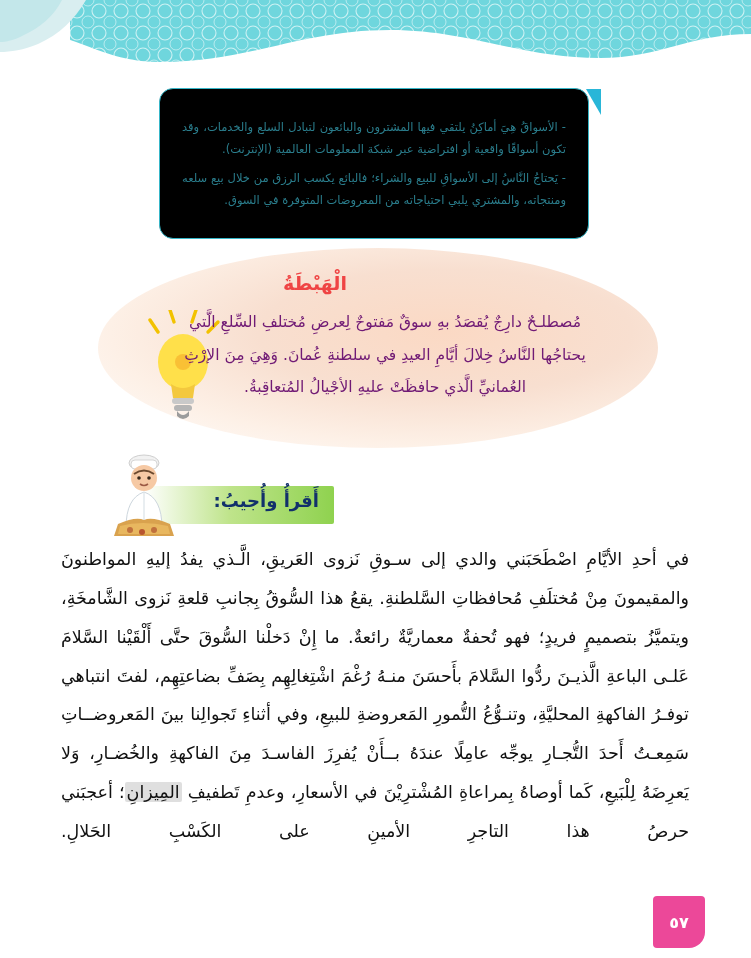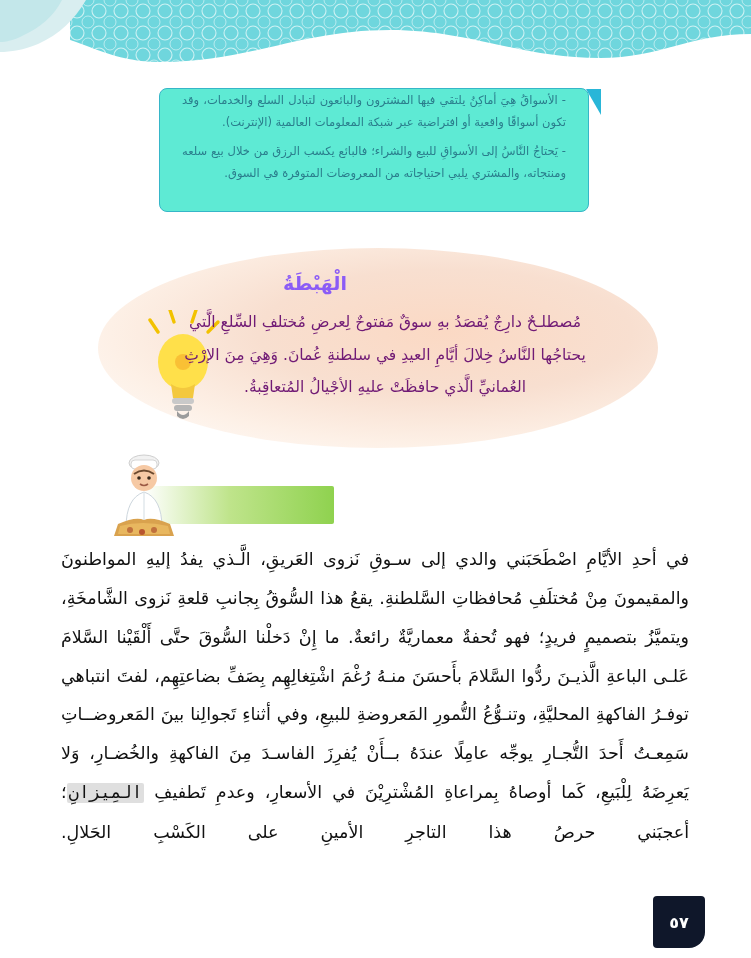--- a/index.html
+++ b/index.html
@@ -26,24 +26,24 @@
   .top-band-svg { display:block; }
 
   
   .info-box {
     position: absolute;
     top: 88px;
     right: 162px;
     width: 430px;
     min-height: 120px;
     border: 1.5px solid #36b6c8;
-    border-radius: 8px;
-    background: #5eead4;
+    border-radius: 14px;
+    background: #000000;
     box-sizing: border-box;
-    padding: 0 22px 14px 22px;
+    padding: 27px 22px 14px 22px;
   }
   .info-tab {
     position: absolute;
     top: 0px;
     right: -13px;
     width: 0; height: 0;
     border-top: 26px solid #29b6d8;
     border-left: 15px solid transparent;
     border-right: 0 solid transparent;
   }
@@ -78,21 +78,21 @@
     width: 560px; height: 200px;
     border-radius: 50% / 50%;
     background: radial-gradient(ellipse at 62% 42%, #fbd9c4 0%, #f8dfd0 38%, #fdf0e6 68%, #ffffff 100%);
   }
   .hint-title {
     position: absolute;
     top: 24px;
     right: 376px;
     width: 120px;
     text-align: center;
-    color: #8b5cf6;
+    color: #ef4444;
     font-size: 19px;
     font-weight: bold;
     direction: rtl;
   }
   .hint-text {
     position: absolute;
     top: 58px;
     right: 165px;
     width: 402px;
     direction: rtl;
@@ -156,31 +156,30 @@
     text-align: justify;
     text-align-last: justify;
     font-size: 17.5px;
     line-height: 2.22;
     color: #111111;
   }
   .hl {
     background: #dfdfdf;
     padding: 0 2px;
     border-radius: 2px;
-    font-family: Liberation Mono, monospace;
   }
 
   
   .page-num-box {
     position: absolute;
     bottom: 10px;
     right: 46px;
     width: 52px;
     height: 52px;
-    background: #0f172a;
+    background: #ec4899;
     border-radius: 4px 4px 16px 4px;
     color: #ffffff;
     font-size: 16px;
     display: flex;
     align-items: center;
     justify-content: center;
     font-weight: bold;
   }
 </style>
 </head>
@@ -230,20 +229,21 @@
     <path d="M29,101 q6,8 12,0 l0,5 q-6,6 -12,0 Z" fill="#9c9c9c"></path>
     <circle cx="35" cy="52" r="8" fill="#f6b22c" opacity="0.7"></circle>
   </svg>
 
   <div class="hint-title">الْهَبْطَةُ</div>
   <div class="hint-text">مُصطلـحٌ دارِجٌ يُقصَدُ بهِ سوقٌ مَفتوحٌ لِعرضِ مُختلفِ السِّلعِ الَّتي يحتاجُها النَّاسُ خِلالَ أيَّامِ العيدِ في سلطنةِ عُمانَ. وَهِيَ مِنَ الإرْثِ العُمانيِّ الَّذي حافظَتْ عليهِ الأجْيالُ المُتعاقِبةُ.</div>
 </div>
 
 <div class="section-head">
   <div class="section-band"></div>
+  <div class="section-label">أَقرأُ وأُجيبُ:</div>
 
   <svg class="boy" viewBox="0 0 96 88" xmlns="http://www.w3.org/2000/svg">
     <ellipse cx="46" cy="13" rx="15" ry="8" fill="#f2f2f2" stroke="#cfcfcf" stroke-width="1"></ellipse>
     <rect x="33" y="10" width="26" height="9" rx="4" fill="#ffffff" stroke="#d6d6d6" stroke-width="1"></rect>
     <ellipse cx="46" cy="28" rx="13" ry="13" fill="#f6c9a4"></ellipse>
     <path d="M36,24 q10,-7 20,0" stroke="#6b4a2f" stroke-width="2" fill="none"></path>
     <circle cx="41" cy="28" r="1.8" fill="#3a2a1c"></circle>
     <circle cx="51" cy="28" r="1.8" fill="#3a2a1c"></circle>
     <path d="M42,34 q4,3 8,0" stroke="#9c5a45" stroke-width="1.6" fill="none"></path>
     <path d="M28,78 q0,-30 18,-36 q18,6 18,36 Z" fill="#ffffff" stroke="#cdd6dd" stroke-width="1"></path>

